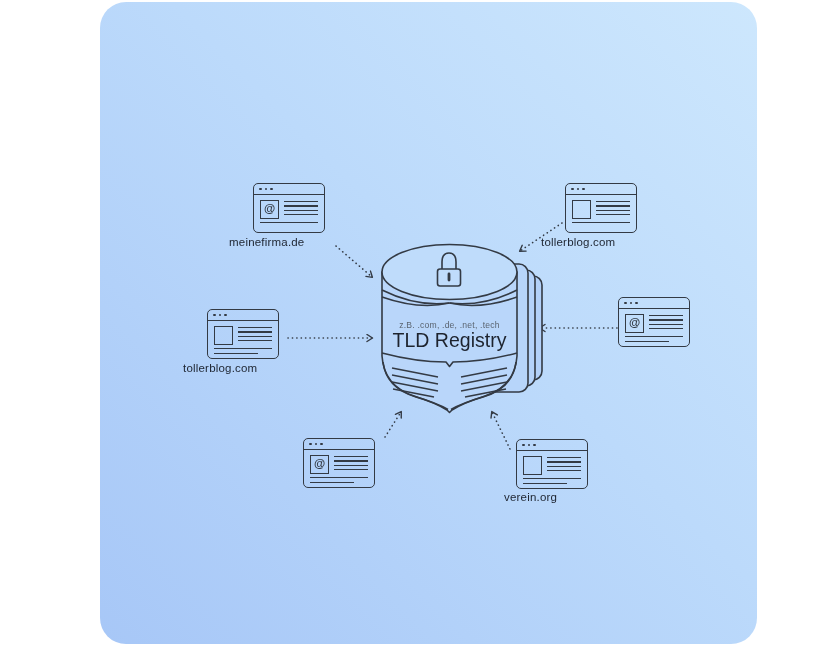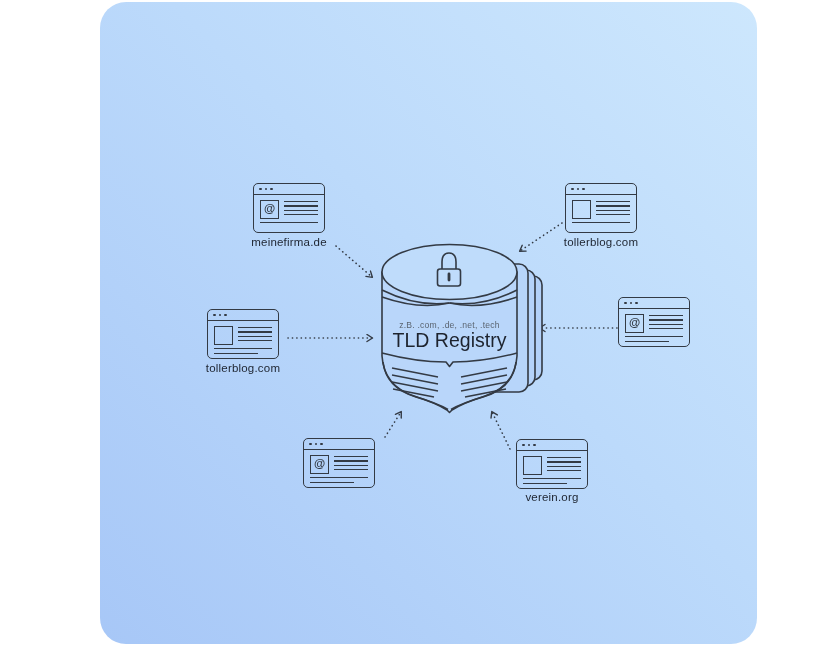--- a/index.html
+++ b/index.html
@@ -28,21 +28,21 @@
     width:19px;height:19px;box-sizing:border-box;border:1.4px solid #333a44;
     display:flex;align-items:center;justify-content:center;
     font-size:11.5px;font-weight:bold;color:#333a44;flex:0 0 auto;line-height:1;
   }
   .lines{flex:1;display:flex;flex-direction:column;gap:2.9px;padding-top:1.5px;}
   .lines i{display:block;height:1.4px;background:#333a44;}
   .bottomlines{display:flex;flex-direction:column;gap:3.2px;padding:3.5px 6px 0 6px;}
   .bottomlines i{display:block;height:1.4px;background:#333a44;}
   .bottomlines .bl2{width:76%;}
   .blabel{
-    position:absolute;width:120px;text-align:center;
+    position:absolute;width:120px;
     font-size:11.5px;color:#1d2430;letter-spacing:0.2px;
   }
   
   .w-tl{left:253px;top:183px;}
   
   .arrows,.registry{position:absolute;pointer-events:none;}
   .arrows{left:0;top:0;}
   .registry{left:374px;top:240px;}
 </style>
 </head>
@@ -175,21 +175,21 @@
           <i></i>
           <i></i>
           <i></i>
         </div>
     </div>
     <div class="bottomlines">
         <i class="bl1"></i>
         <i class="bl2"></i>
       </div>
   </div>
-  <div class="blabel" style="left:392px;top:489px;">verein.org</div>
+  <div class="blabel" style="left:404px;top:489px;">verein.org</div>
 
 </div>
 
 <svg class="arrows" width="828" height="658" viewBox="0 0 828 658">
   <defs>
     <marker id="chv" markerWidth="10" markerHeight="10" refX="6.5" refY="4.5" orient="auto" markerUnits="userSpaceOnUse">
       <path d="M1.5,1 L7,4.5 L1.5,8" fill="none" stroke="#333a44" stroke-width="1.4" stroke-linecap="round" stroke-linejoin="round"></path>
     </marker>
   </defs>
   <g stroke="#333a44" stroke-width="1.6" stroke-linecap="round" fill="none" stroke-dasharray="0.2 4.2">

